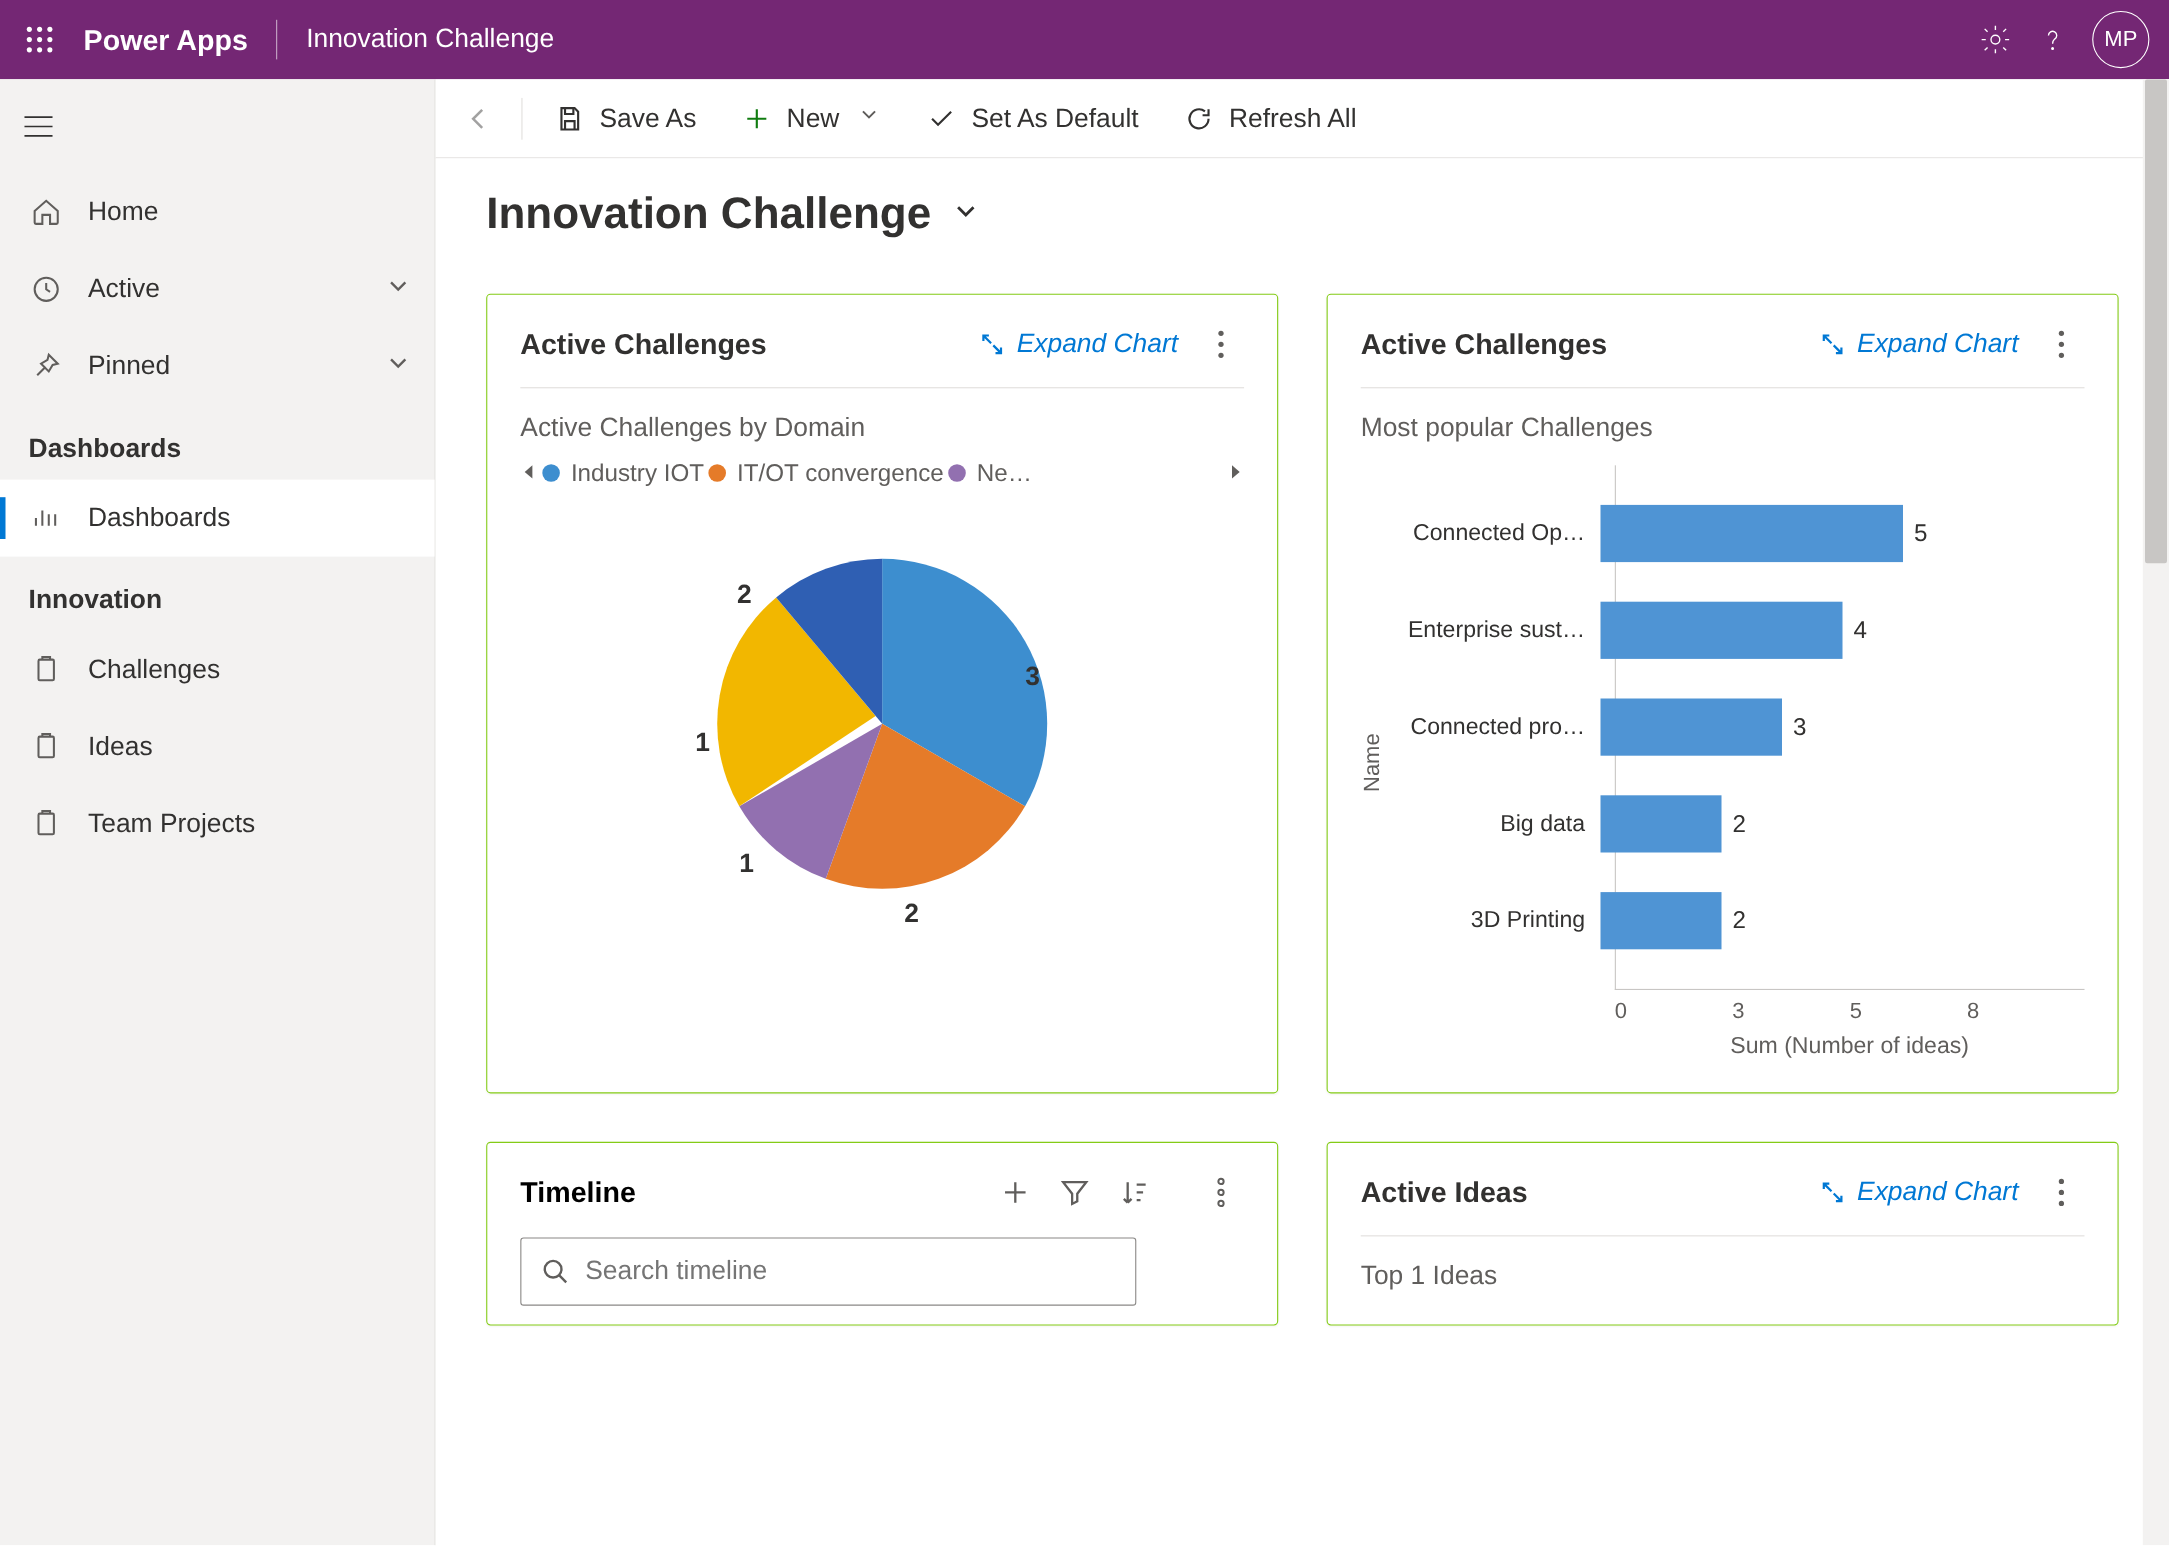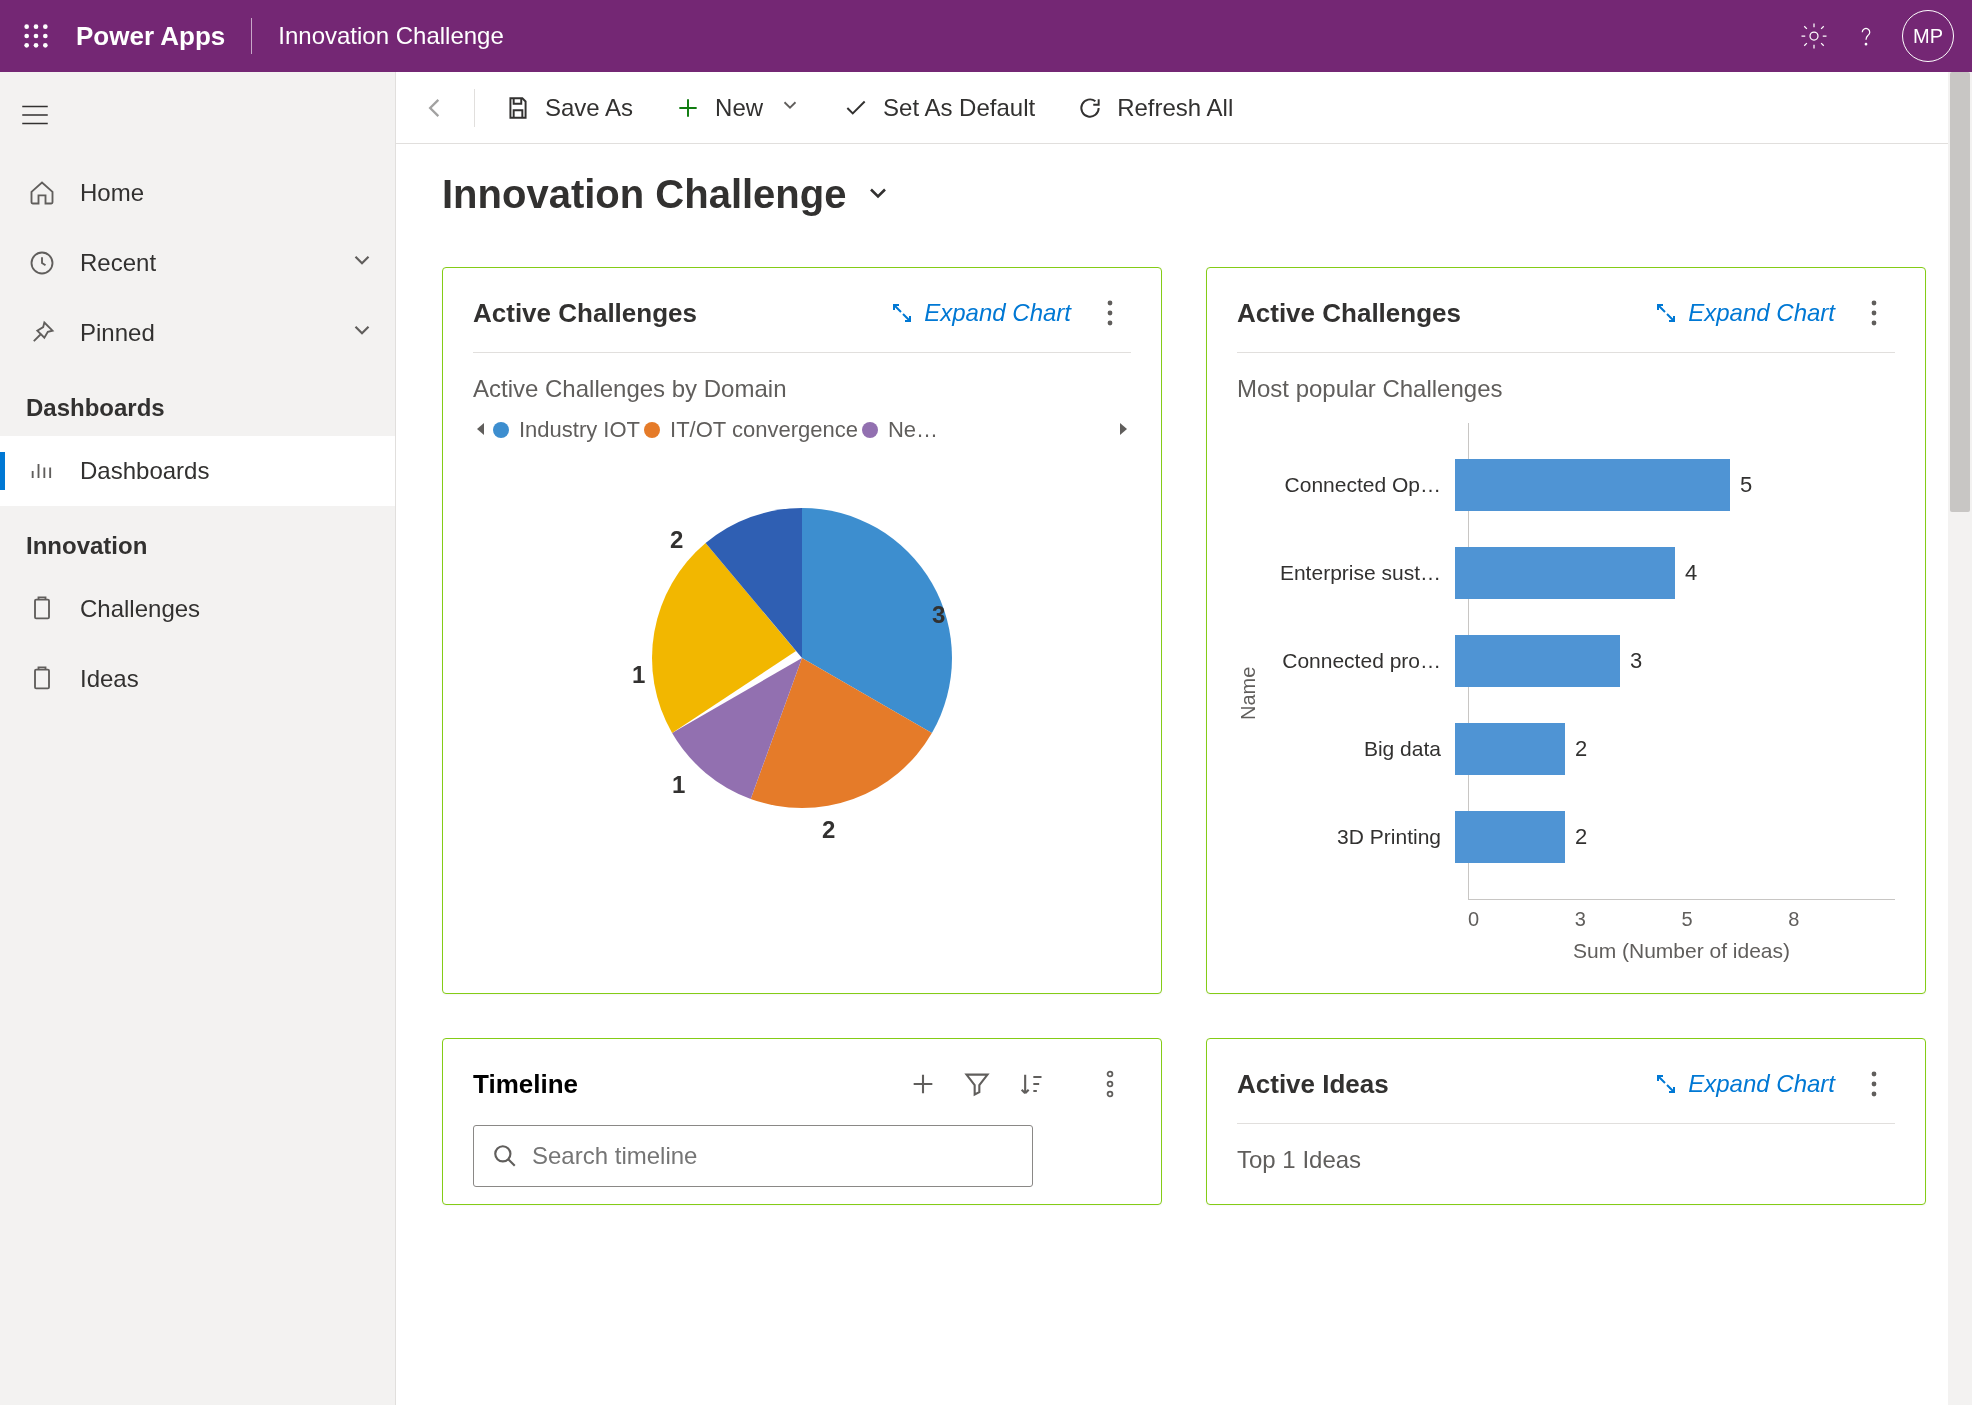--- a/index.html
+++ b/index.html
@@ -151,21 +151,21 @@
         </span>
       <span>Home</span>
     </div>
     <div class="nav-item">
       <span class="nav-icon">
           <svg viewBox="0 0 24 24">
             <circle cx="12" cy="12" r="9"></circle>
             <path d="M12 7v5l3 2"></path>
           </svg>
         </span>
-      <span>Recent</span>
+      <span>Active</span>
       <span class="chev"><svg viewBox="0 0 24 24">
             <path d="m6 9 6 6 6-6"></path>
           </svg></span>
     </div>
     <div class="nav-item">
       <span class="nav-icon">
           <svg viewBox="0 0 24 24">
             <path d="m14 3 7 7-4 1-3 5-3-3-6 6 6-6-3-3 5-3Z"></path>
           </svg>
         </span>
@@ -196,20 +196,29 @@
       <span>Challenges</span>
     </div>
     <div class="nav-item">
       <span class="nav-icon">
           <svg viewBox="0 0 24 24">
             <rect x="6" y="4" width="12" height="16" rx="1"></rect>
             <path d="M9 4V2h6v2"></path>
           </svg>
         </span>
       <span>Ideas</span>
+    </div>
+    <div class="nav-item">
+      <span class="nav-icon">
+          <svg viewBox="0 0 24 24">
+            <rect x="6" y="4" width="12" height="16" rx="1"></rect>
+            <path d="M9 4V2h6v2"></path>
+          </svg>
+        </span>
+      <span>Team Projects</span>
     </div>
   </div>
 
   <div class="content">
     <div class="cmdbar">
       <div class="back-btn">
           <svg viewBox="0 0 24 24">
             <path d="m14 5-7 7 7 7"></path>
           </svg>
         </div>

